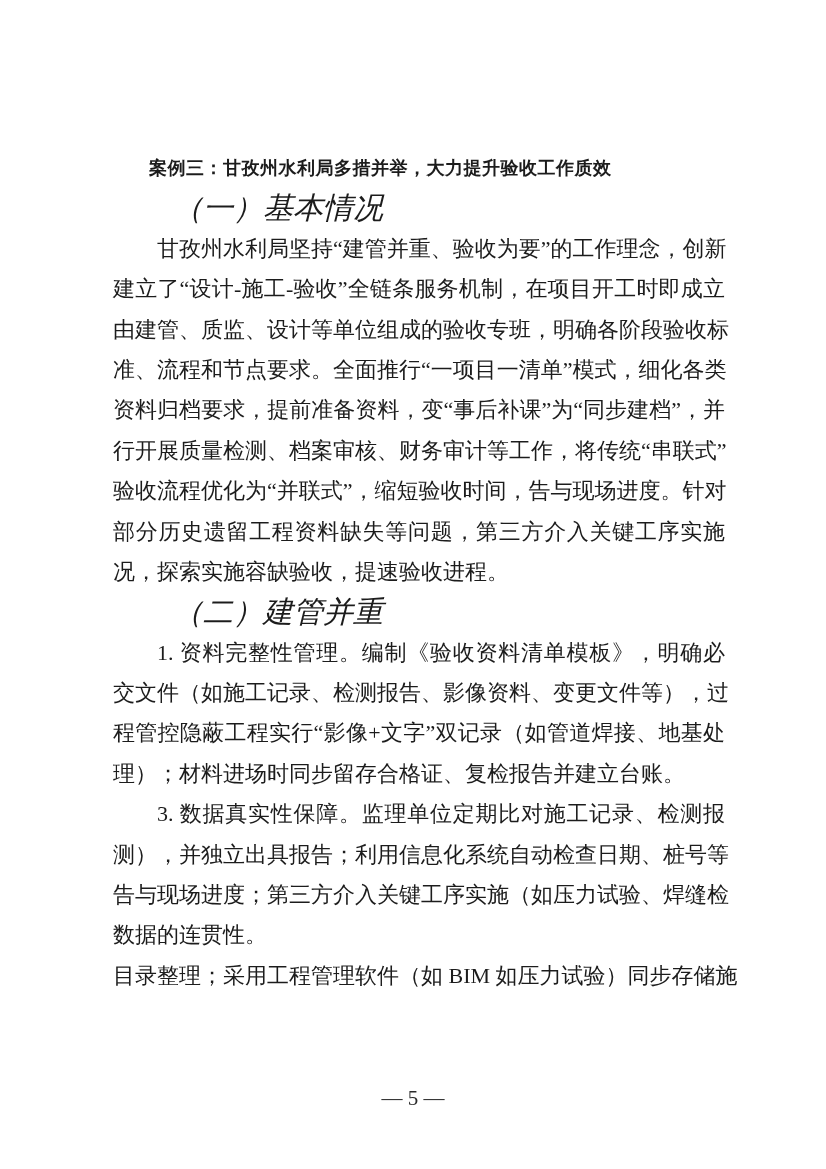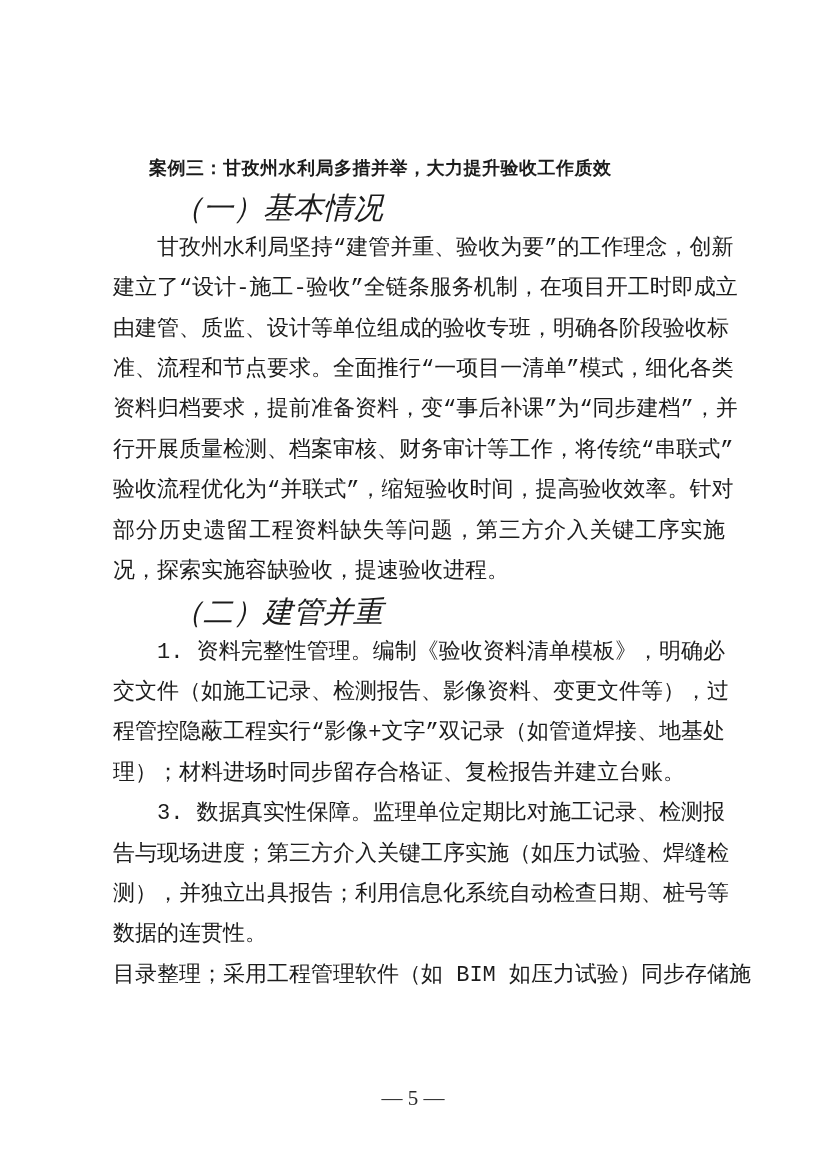--- a/index.html
+++ b/index.html
@@ -35,21 +35,21 @@
     letter-spacing: 0.5px;
     white-space: nowrap;
   }
   .heading {
     font-family: "DejaVu Serif", serif;
     font-style: italic;
     font-size: 30px;
     text-indent: 2em;
   }
   .para {
-    font-family: Liberation Mono, monospace;
+    font-family: Liberation Serif, serif;
     font-size: 22px;
   }
   .line {
     text-align: justify;
     text-align-last: justify;
   }
   .line.indent {
     text-indent: 2em;
   }
   .line.para-end {
@@ -73,35 +73,35 @@
 <div class="page-body" id="content">
     <div class="title">案例三：甘孜州水利局多措并举，大力提升验收工作质效</div>
     <div class="heading">（一）基本情况</div>
     <div class="para">
       <div class="line indent">甘孜州水利局坚持“建管并重、验收为要”的工作理念，创新</div>
       <div class="line">建立了“设计-施工-验收”全链条服务机制，在项目开工时即成立</div>
       <div class="line">由建管、质监、设计等单位组成的验收专班，明确各阶段验收标</div>
       <div class="line">准、流程和节点要求。全面推行“一项目一清单”模式，细化各类</div>
       <div class="line">资料归档要求，提前准备资料，变“事后补课”为“同步建档”，并</div>
       <div class="line">行开展质量检测、档案审核、财务审计等工作，将传统“串联式”</div>
-      <div class="line">验收流程优化为“并联式”，缩短验收时间，提高验收效率。针对</div>
+      <div class="line">验收流程优化为“并联式”，缩短验收时间，告与现场进度。针对</div>
       <div class="line">部分历史遗留工程资料缺失等问题，第三方介入关键工序实施</div>
       <div class="line para-end">况，探索实施容缺验收，提速验收进程。</div>
     </div>
     <div class="heading">（二）建管并重</div>
     <div class="para">
       <div class="line indent">1. 资料完整性管理。编制《验收资料清单模板》，明确必</div>
       <div class="line">交文件（如施工记录、检测报告、影像资料、变更文件等），过</div>
       <div class="line">程管控隐蔽工程实行“影像+文字”双记录（如管道焊接、地基处</div>
       <div class="line para-end">理）；材料进场时同步留存合格证、复检报告并建立台账。</div>
     </div>
     <div class="para">
       <div class="line indent">3. 数据真实性保障。监理单位定期比对施工记录、检测报</div>
+      <div class="line">测），并独立出具报告；利用信息化系统自动检查日期、桩号等</div>
       <div class="line">告与现场进度；第三方介入关键工序实施（如压力试验、焊缝检</div>
-      <div class="line">测），并独立出具报告；利用信息化系统自动检查日期、桩号等</div>
       <div class="line para-end">数据的连贯性。</div>
     </div>
     <div class="para">
       <div class="line">目录整理；采用工程管理软件（如 BIM 如压力试验）同步存储施</div>
     </div>
   </div>
 
 <div class="footer">
   <span>— 5 —</span>
 </div>

